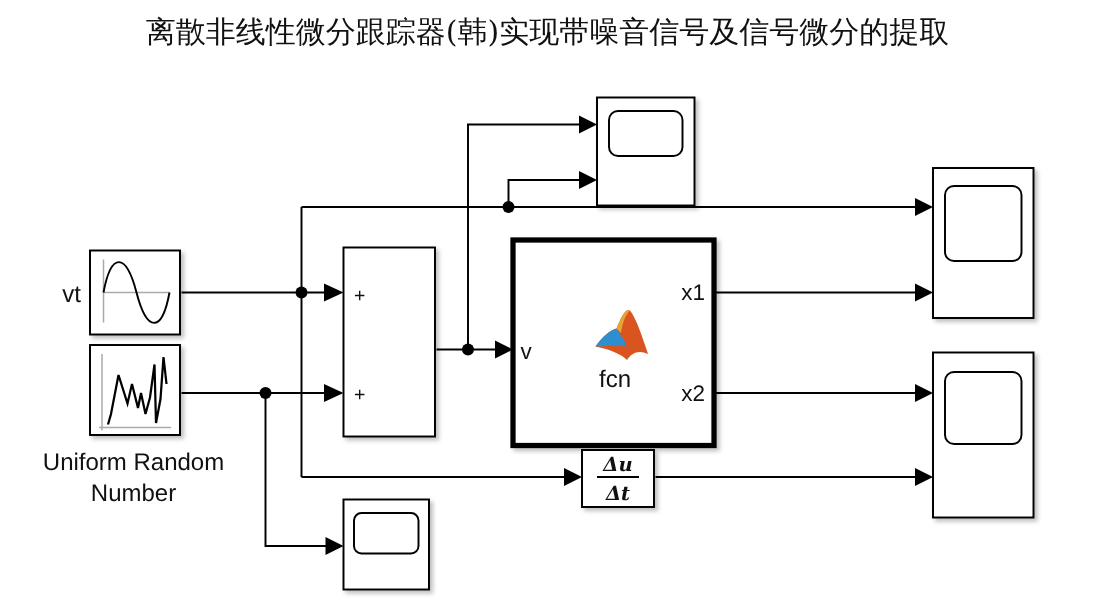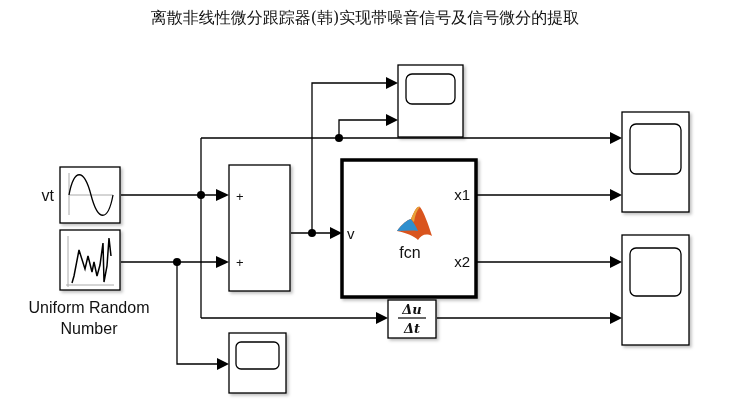--- a/index.html
+++ b/index.html
@@ -1,17 +1,17 @@
 <!DOCTYPE html>
 <html><head>
 <meta charset="utf-8">
 <style>
   html, body { margin: 0; padding: 0; background: #ffffff; }
   body { width: 730px; height: 404px; position: relative; overflow: hidden; font-family: "Liberation Sans", sans-serif; }
-  .title { position: absolute; left: 0; top: 8px; width: 730px; text-align: center; font-family: "DejaVu Serif", serif; font-size: 16px; color: #111; letter-spacing: 0px; }
+  .title { position: absolute; left: 0; top: 8px; width: 730px; text-align: center; font-family: "DejaVu Serif", serif; font-size: 20px; color: #111; letter-spacing: 0px; }
   svg.canvas { position: absolute; left: 0; top: 0; }
   .lbl { font-family: "Liberation Sans", sans-serif; fill: #111; }
 </style>
 </head>
 <body>
 
 <div class="title">离散非线性微分跟踪器(韩)实现带噪音信号及信号微分的提取</div>
 
 <svg class="canvas" width="730" height="404" viewBox="0 0 730 404" xmlns="http://www.w3.org/2000/svg">
   <defs>

